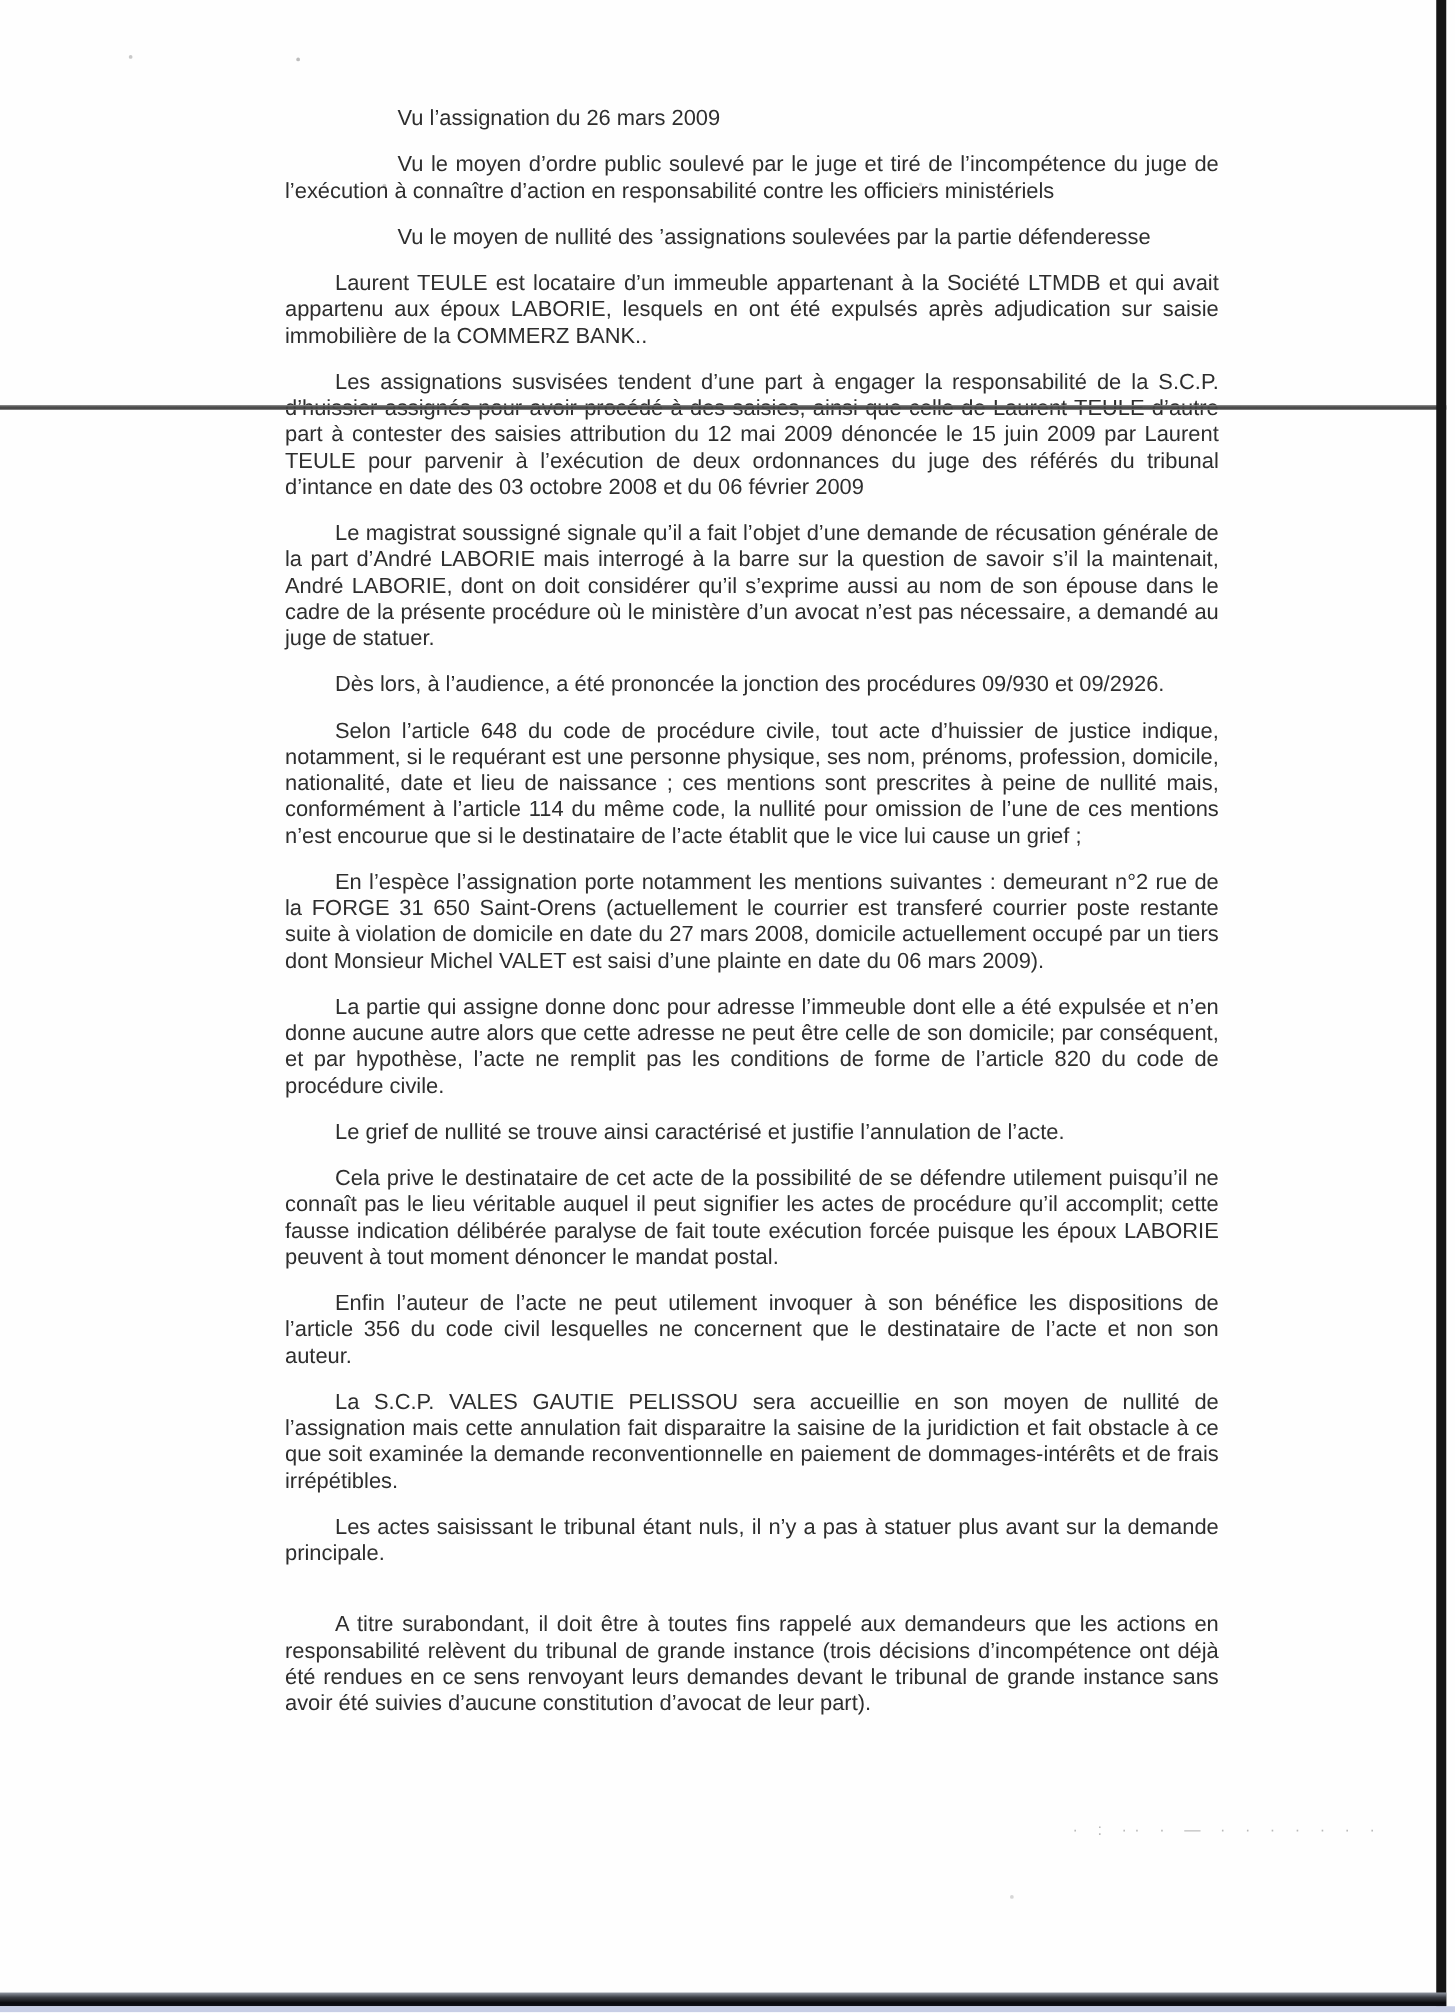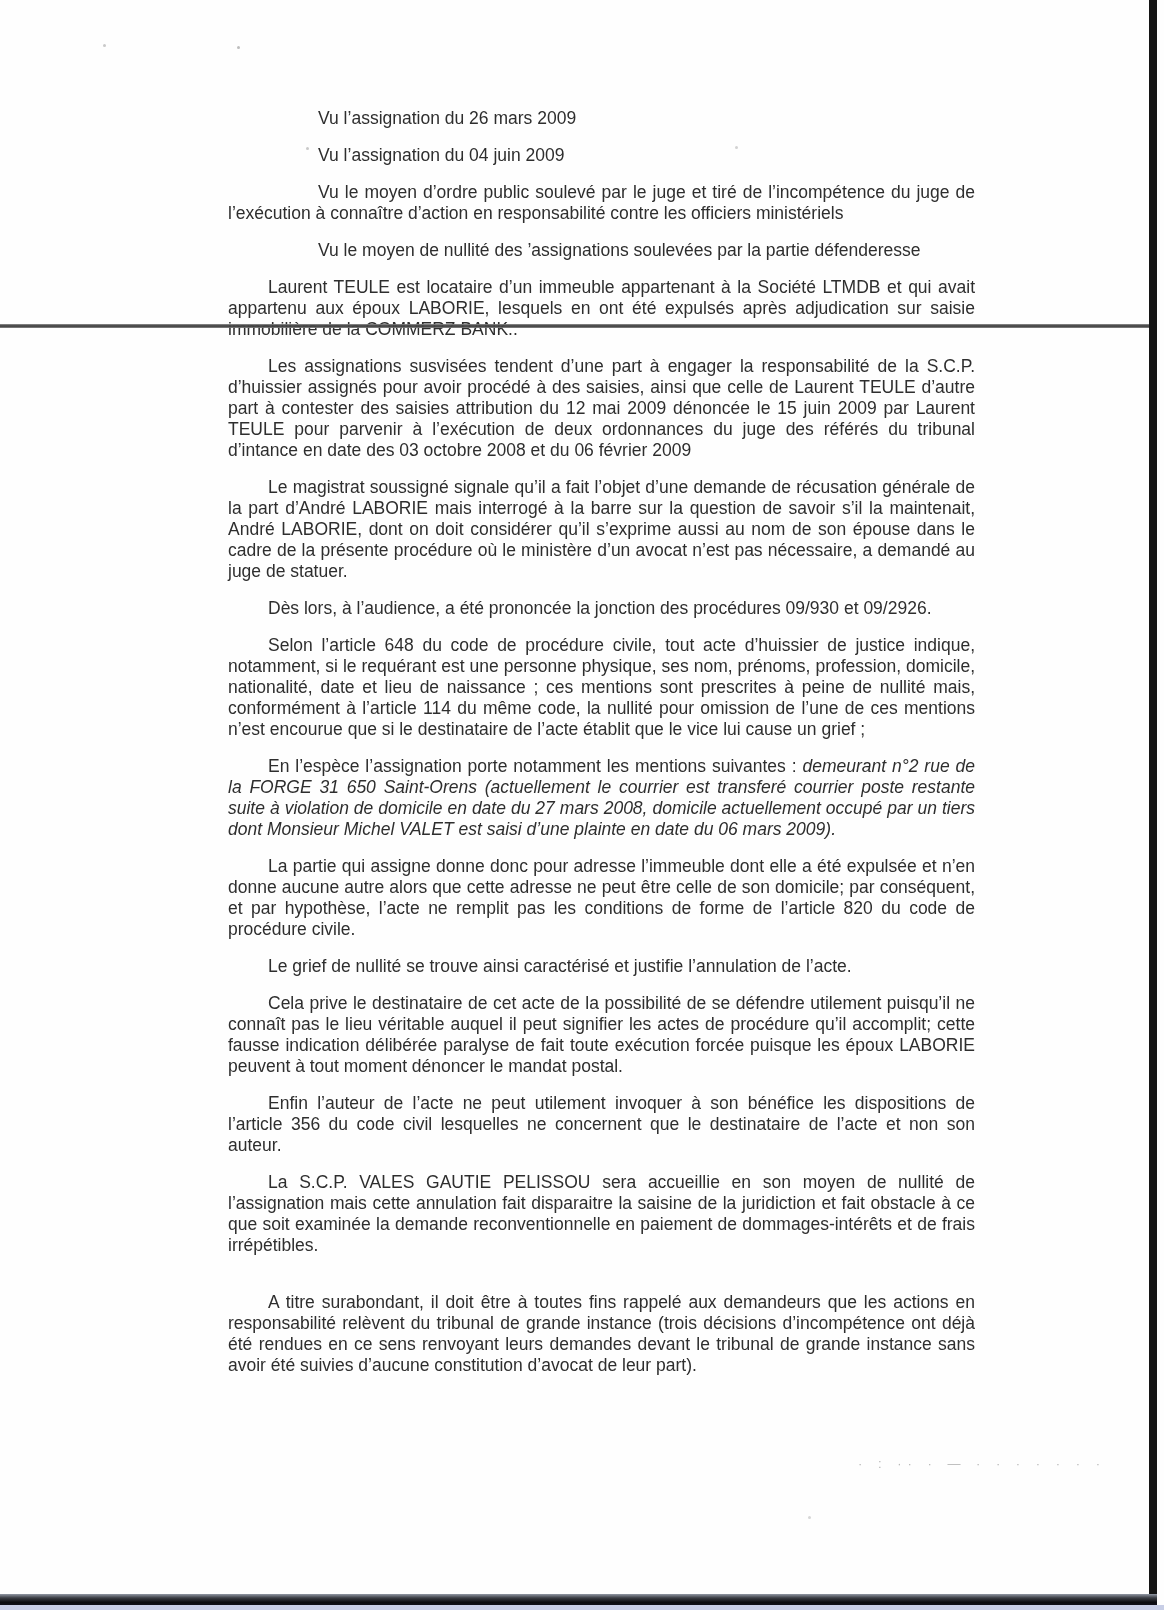--- a/index.html
+++ b/index.html
@@ -12,39 +12,38 @@
     width: 1164px;
     height: 1610px;
     background: #fefefe;
     overflow: hidden;
     font-family: "Liberation Sans", sans-serif;
     color: #2e2e2e;
   }
   .content {
     position: absolute;
     left: 228px;
-    top: 108px;
+    top: 84px;
     width: 747px;
   }
   .para {
     font-size: 17.5px;
     line-height: 21px;
     text-align: justify;
     margin: 0 0 16px 0;
     text-indent: 40px;
     color: #2e2e2e;
   }
   .para.vu {
     text-indent: 90px;
   }
   .para.big-gap {
     margin-top: 36px;
   }
   .para .italic-part {
-    font-style: italic;
   }
   
   .strike-line {
     position: absolute;
     left: 0;
     top: 324px;
     width: 1157px;
     height: 4px;
     background: linear-gradient(180deg, #8f8f8f 0%, #414141 40%, #414141 70%, #909090 100%);
     opacity: 0.95;
@@ -104,34 +103,34 @@
 <div class="page">
 
   <div class="speck s1"></div>
   <div class="speck s2"></div>
   <div class="speck s3"></div>
   <div class="speck s4"></div>
   <div class="speck s5"></div>
 
   <div class="content">
     <p class="para vu">Vu l’assignation du 26 mars 2009</p>
-    <p class="para vu">Vu l’assignation du 04 juin 2009</p>
     <p class="para vu">Vu le moyen d’ordre public soulevé par le juge et tiré de l’incompétence du juge de l’exécution à connaître d’action en responsabilité contre les officiers ministériels</p>
     <p class="para vu">Vu le moyen de nullité des ’assignations soulevées par la partie défenderesse</p>
     <p class="para">Laurent TEULE est locataire d’un immeuble appartenant à la Société LTMDB et qui avait appartenu aux époux LABORIE, lesquels en ont été expulsés après adjudication sur saisie immobilière de la COMMERZ BANK..</p>
     <p class="para">Les assignations susvisées tendent  d’une part à engager la responsabilité de la S.C.P. d’huissier assignés pour avoir procédé à des saisies, ainsi que celle de Laurent TEULE  d’autre part à contester des saisies attribution du 12 mai 2009 dénoncée le  15 juin 2009  par Laurent TEULE pour parvenir à l’exécution de deux ordonnances du juge des référés du tribunal d’intance en date des 03 octobre 2008 et du  06 février 2009</p>
     <p class="para">Le magistrat soussigné signale qu’il a fait l’objet d’une demande de récusation générale de la part d’André LABORIE mais interrogé à la barre sur la question de savoir s’il la maintenait, André LABORIE, dont on doit considérer qu’il s’exprime aussi au nom de son épouse dans le cadre de la présente procédure où le ministère d’un avocat n’est pas nécessaire, a demandé au juge de statuer.</p>
     <p class="para">Dès lors, à l’audience, a été prononcée la jonction des procédures 09/930 et 09/2926.</p>
     <p class="para">Selon l’article 648 du code de procédure civile, tout acte d’huissier de justice indique, notamment, si le requérant est une personne physique, ses nom, prénoms, profession, domicile, nationalité, date et lieu de naissance ; ces mentions sont prescrites à peine de nullité mais,  conformément à l’article 114 du même code, la nullité pour omission de l’une de ces mentions n’est encourue que si le destinataire de l’acte établit que le vice lui cause un grief ;</p>
     <p class="para"><span>En l’espèce l’assignation porte notamment les mentions suivantes : </span><span class="italic-part">demeurant n°2 rue de la FORGE 31 650 Saint-Orens (actuellement le courrier est transferé  courrier poste restante suite à violation de domicile en date du 27 mars 2008, domicile actuellement occupé par un tiers dont Monsieur Michel VALET est saisi d’une plainte en date du 06 mars 2009).</span></p>
     <p class="para">La partie qui assigne donne donc pour adresse l’immeuble dont elle a été expulsée et n’en donne aucune autre alors que cette adresse ne peut être celle de son domicile; par conséquent, et par hypothèse, l’acte ne remplit pas les conditions de forme de l’article 820 du code de procédure civile.</p>
     <p class="para">Le grief de nullité se trouve ainsi caractérisé et justifie l’annulation de l’acte.</p>
     <p class="para">Cela prive le destinataire de cet acte de la possibilité de se défendre utilement puisqu’il ne connaît pas le lieu véritable auquel il peut signifier les actes de procédure qu’il accomplit; cette fausse indication délibérée paralyse de fait toute exécution forcée puisque les époux LABORIE peuvent à tout moment dénoncer le mandat postal.</p>
     <p class="para">Enfin l’auteur de l’acte ne peut utilement invoquer à son bénéfice les dispositions de l’article 356 du code civil lesquelles ne concernent que le destinataire de l’acte et non son auteur.</p>
     <p class="para">La S.C.P. VALES GAUTIE  PELISSOU  sera accueillie en son moyen de nullité de l’assignation mais cette annulation fait disparaitre la saisine de la juridiction et fait obstacle à ce que soit examinée la demande reconventionnelle en paiement de dommages-intérêts et de frais irrépétibles.</p>
+    <p class="para">Les actes saisissant le tribunal étant nuls, il n’y a pas à statuer plus avant sur la demande principale.</p>
     <p class="para big-gap">A  titre surabondant, il doit être à toutes fins rappelé aux demandeurs  que les actions en responsabilité relèvent du tribunal de grande instance (trois décisions d’incompétence ont déjà été rendues en ce sens renvoyant leurs demandes devant le tribunal de grande instance sans avoir été suivies d’aucune constitution d’avocat de leur part).</p>
   </div>
 
   <div class="strike-line"></div>
   <div class="noise-marks">· : ·· ·  — ·  ·  ·  · ·  · ·</div>
   <div class="right-border"></div>
   <div class="bottom-border"></div>
   <div class="frame-strip"></div>
 
 </div>

